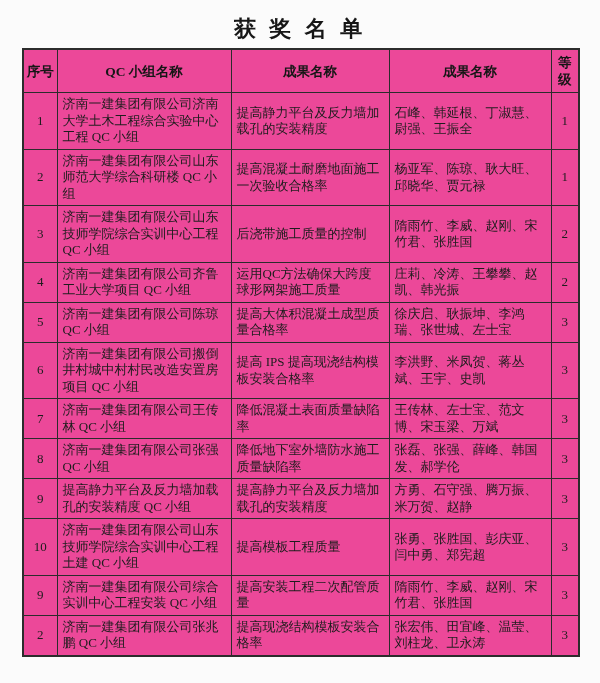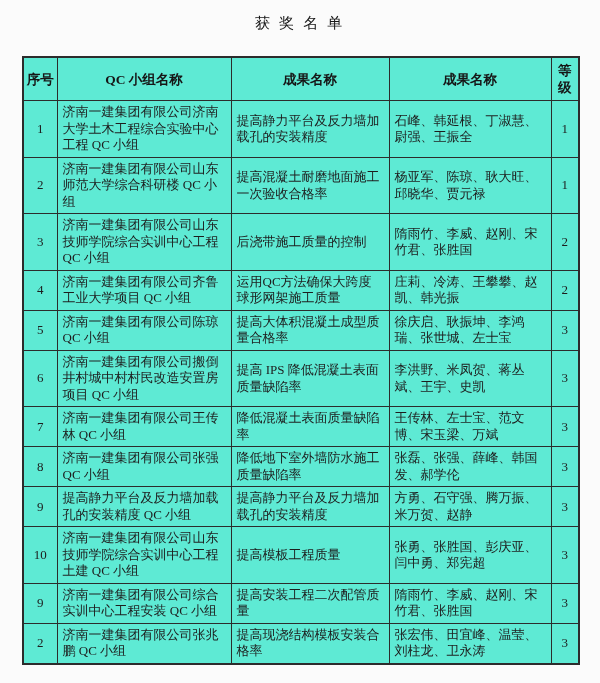--- a/index.html
+++ b/index.html
@@ -13,35 +13,34 @@
     position: relative;
     width: 600px;
     height: 683px;
     background: #fbfbfb;
     overflow: hidden;
   }
   .doc-title {
     margin: 0;
     padding-top: 14px;
     text-align: center;
-    font-size: 15px;
-    font-weight: normal;
+    font-size: 22px;
+    font-weight: bold;
     letter-spacing: 0.18em;
     color: #161616;
   }
   table.award-table {
     position: absolute;
     left: 22px;
     top: 48px;
     width: 556px;
     border-collapse: collapse;
     table-layout: fixed;
     border: 2px solid #2c2c2c;
-    background: #5eead4;
-    margin-top: 8px;
+    background: #ec4899;
   }
   .award-table th,
   .award-table td {
     border: 1px solid #2c2c2c;
     font-size: 13px;
     line-height: 1.27;
     vertical-align: middle;
     overflow: hidden;
     word-break: break-all;
   }
@@ -124,21 +123,21 @@
         <tr>
       <td class="c-no">5</td>
       <td class="c-group">济南一建集团有限公司陈琼 QC 小组</td>
       <td class="c-ach">提高大体积混凝土成型质量合格率</td>
       <td class="c-mem">徐庆启、耿振坤、李鸿瑞、张世城、左士宝</td>
       <td class="c-grade">3</td>
     </tr>
         <tr>
       <td class="c-no">6</td>
       <td class="c-group">济南一建集团有限公司搬倒井村城中村村民改造安置房项目 QC 小组</td>
-      <td class="c-ach">提高 IPS 降低混凝土表面质量缺陷率</td>
+      <td class="c-ach">提高 IPS 提高现浇结构模板安装合格率</td>
       <td class="c-mem">李洪野、米凤贺、蒋丛斌、王宇、史凯</td>
       <td class="c-grade">3</td>
     </tr>
         <tr>
       <td class="c-no">7</td>
       <td class="c-group">济南一建集团有限公司王传林 QC 小组</td>
       <td class="c-ach">降低混凝土表面质量缺陷率</td>
       <td class="c-mem">王传林、左士宝、范文博、宋玉梁、万斌</td>
       <td class="c-grade">3</td>
     </tr>

